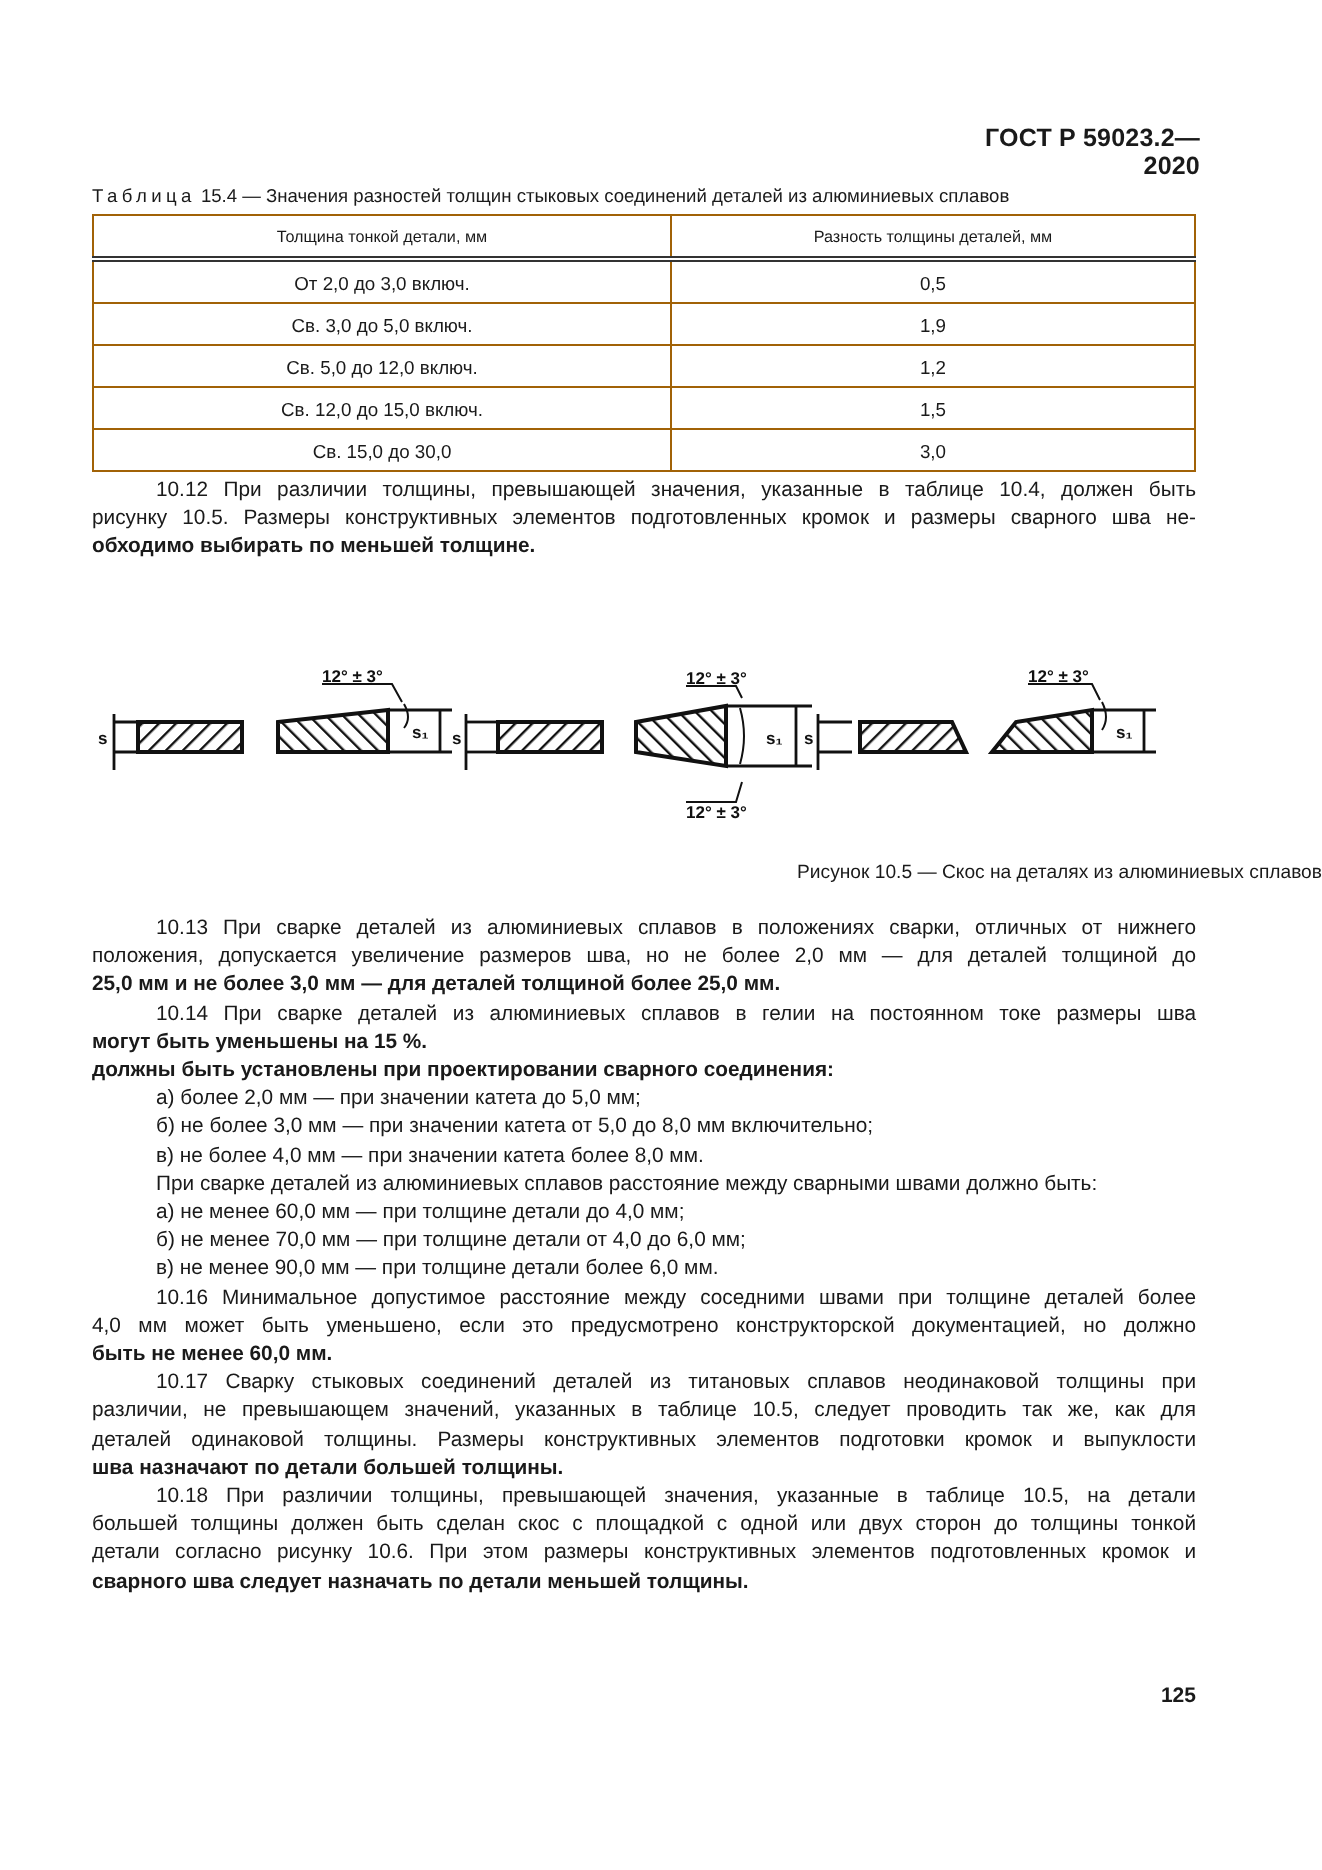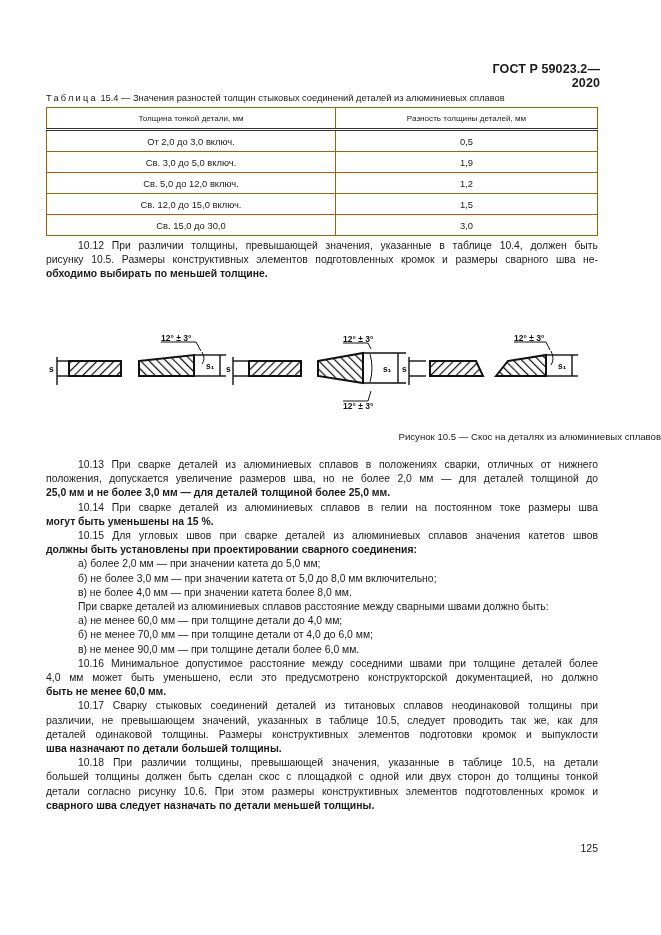--- a/index.html
+++ b/index.html
@@ -11,21 +11,21 @@
   th, td { border:1px solid #a16207; text-align:center; height:20px; padding:0; font-weight:normal; }
   th { font-size:8.1px; height:20px; border-bottom:3px double #333; }
   table tr > *:first-child { width:288px; }
   .p { position:absolute; left:46px; width:552px; font-size:10.4px; line-height:14.2px; text-align:justify; }
   .p .ind { padding-left:32px; }
   .line { display:block; text-align:justify; text-align-last:justify; }
   .last { text-align-last:left;font-weight:bold; }
   .li { display:block; padding-left:32px; }
   .fig { position:absolute; left:46px; top:335px; width:555px; height:75px; }
   .figcap { position:absolute; left:0; width:661px; top:431px; text-align:right; font-size:9.6px; }
-  .pagenum { position:absolute; left:560px; top:842px; width:38px; text-align:right; font-size:10.5px; }
+  .pagenum { position:absolute; left:560px; top:842px; width:38px; text-align:right; font-size:10.5px;font-weight:bold; }
 </style>
 </head>
 <body>
 
 <div class="hdr">ГОСТ Р 59023.2—2020</div>
 
 <div class="tcap"><span class="sp">Таблица</span><span> 15.4 — Значения разностей толщин стыковых соединений деталей из алюминиевых сплавов</span></div>
 
 <table>
   <thead>
@@ -130,21 +130,20 @@
 </svg>
 
 <div class="figcap">Рисунок 10.5 — Скос на деталях из алюминиевых сплавов</div>
 
 <div class="p" id="body-text" style="top:458px;">
   <span class="line ind">10.13 При сварке деталей из алюминиевых сплавов в положениях сварки, отличных от нижнего</span>
   <span class="line">положения, допускается увеличение размеров шва, но не более 2,0 мм — для деталей толщиной до</span>
   <span class="line last">25,0 мм и не более 3,0 мм — для деталей толщиной более 25,0 мм.</span>
   <span class="line ind">10.14 При сварке деталей из алюминиевых сплавов в гелии на постоянном токе размеры шва</span>
   <span class="line last">могут быть уменьшены на 15 %.</span>
-  <span class="line ind">10.15 Для угловых швов при сварке деталей из алюминиевых сплавов значения катетов швов</span>
   <span class="line last">должны быть установлены при проектировании сварного соединения:</span>
   <span class="li">а)  более 2,0 мм — при значении катета до 5,0 мм;</span>
   <span class="li">б)  не более 3,0 мм — при значении катета от 5,0 до 8,0 мм включительно;</span>
   <span class="li">в)  не более 4,0 мм — при значении катета более 8,0 мм.</span>
   <span class="li">При сварке деталей из алюминиевых сплавов расстояние между сварными швами должно быть:</span>
   <span class="li">а)  не менее 60,0 мм — при толщине детали до 4,0 мм;</span>
   <span class="li">б)  не менее 70,0 мм — при толщине детали от 4,0 до 6,0 мм;</span>
   <span class="li">в)  не менее 90,0 мм — при толщине детали более 6,0 мм.</span>
   <span class="line ind">10.16 Минимальное допустимое расстояние между соседними швами при толщине деталей более</span>
   <span class="line">4,0 мм может быть уменьшено, если это предусмотрено конструкторской документацией, но должно</span>

